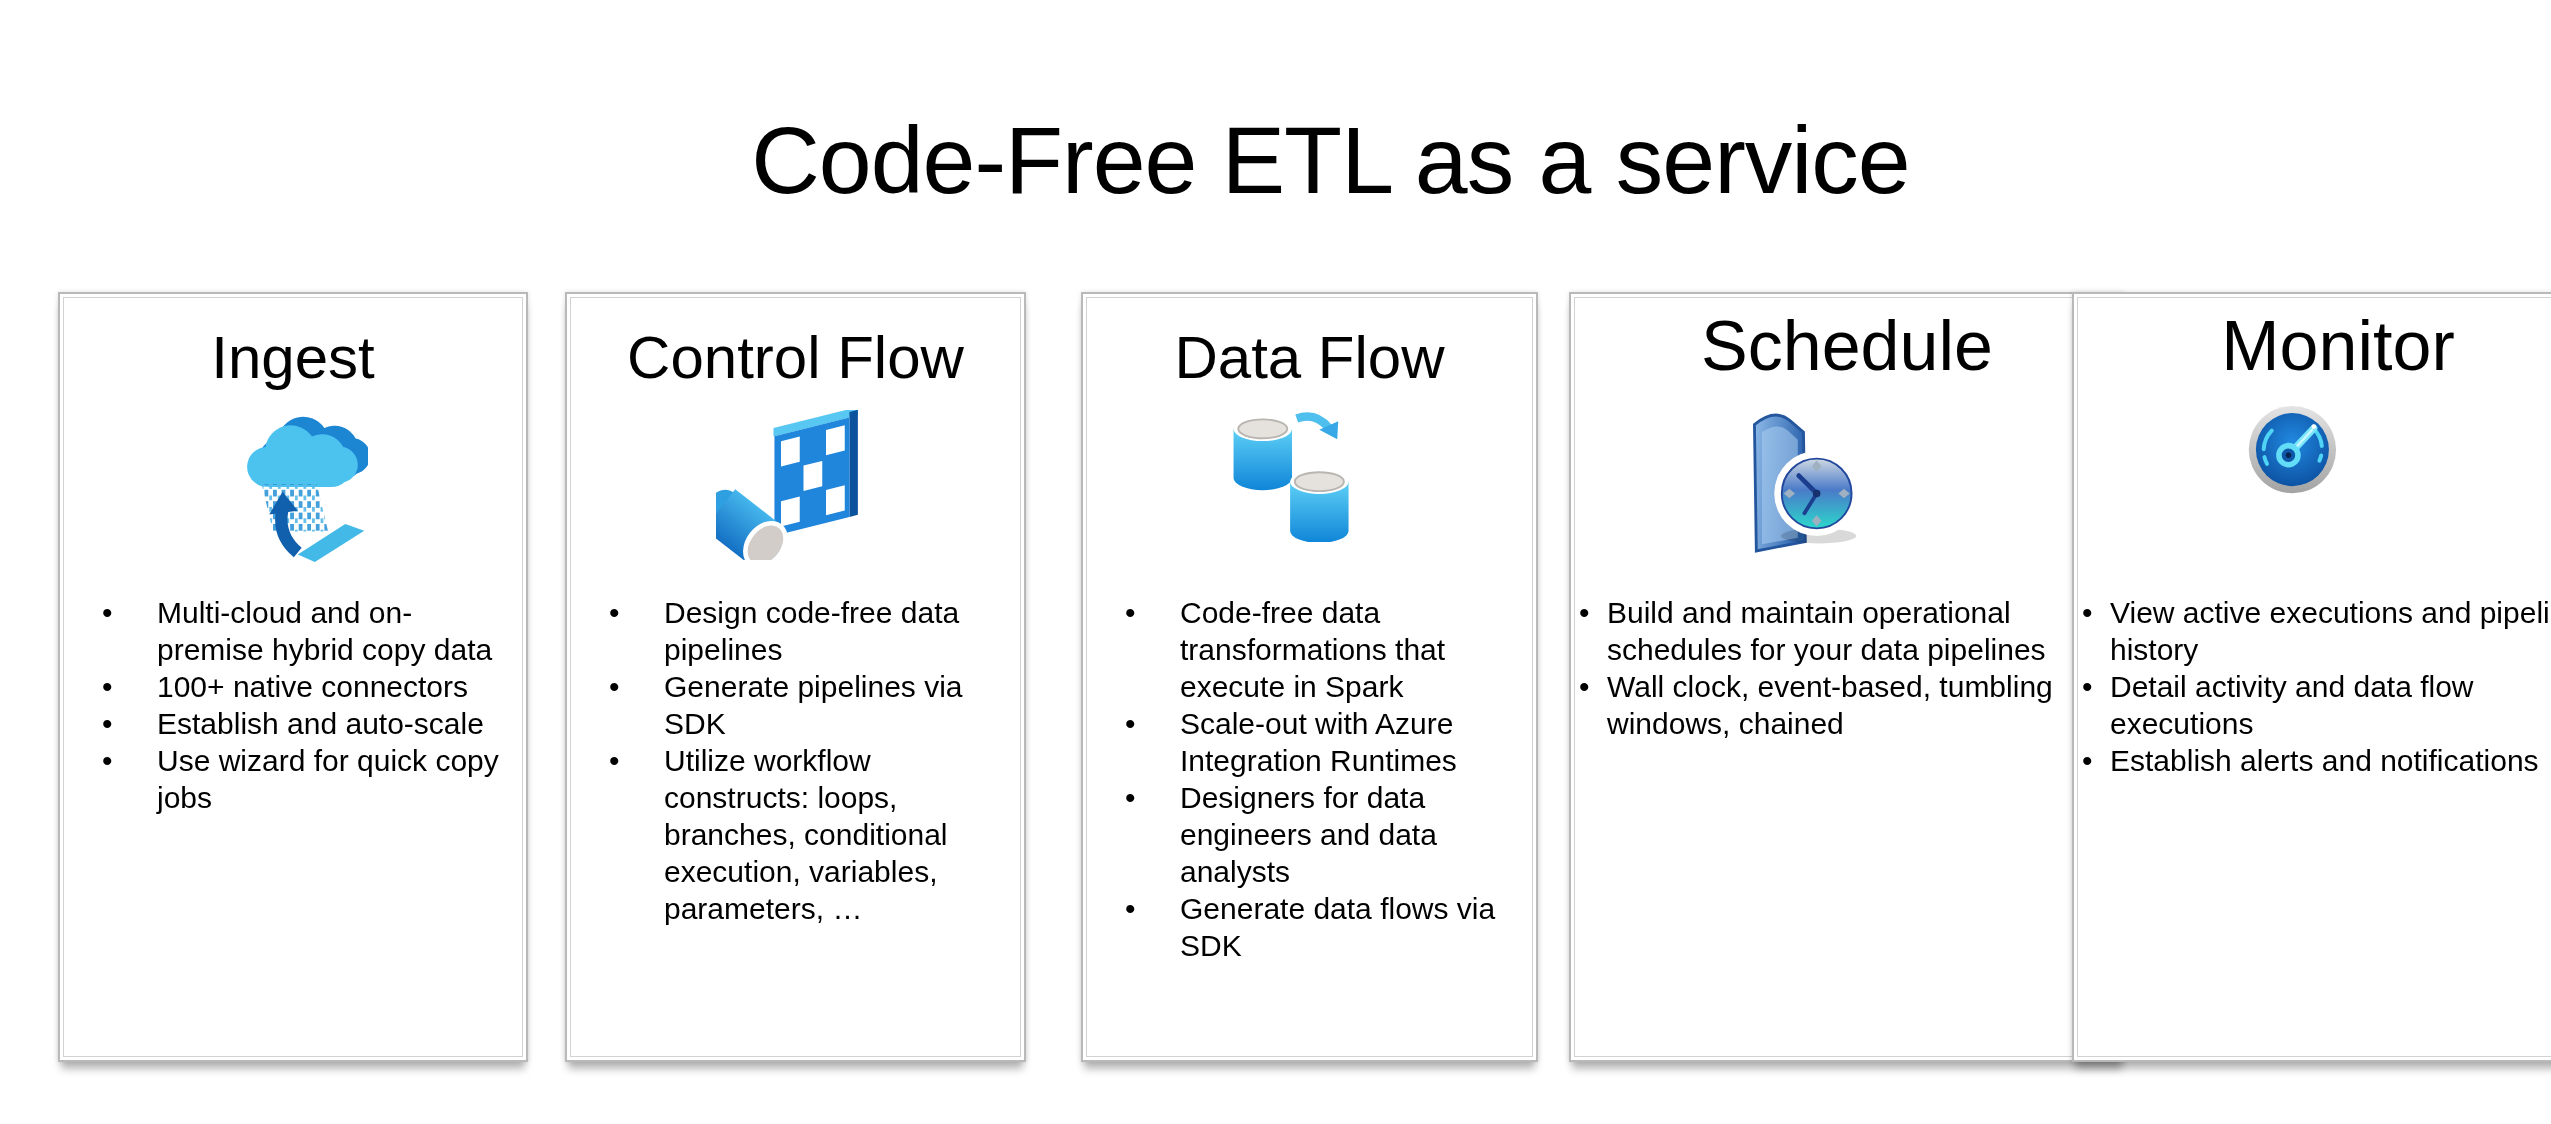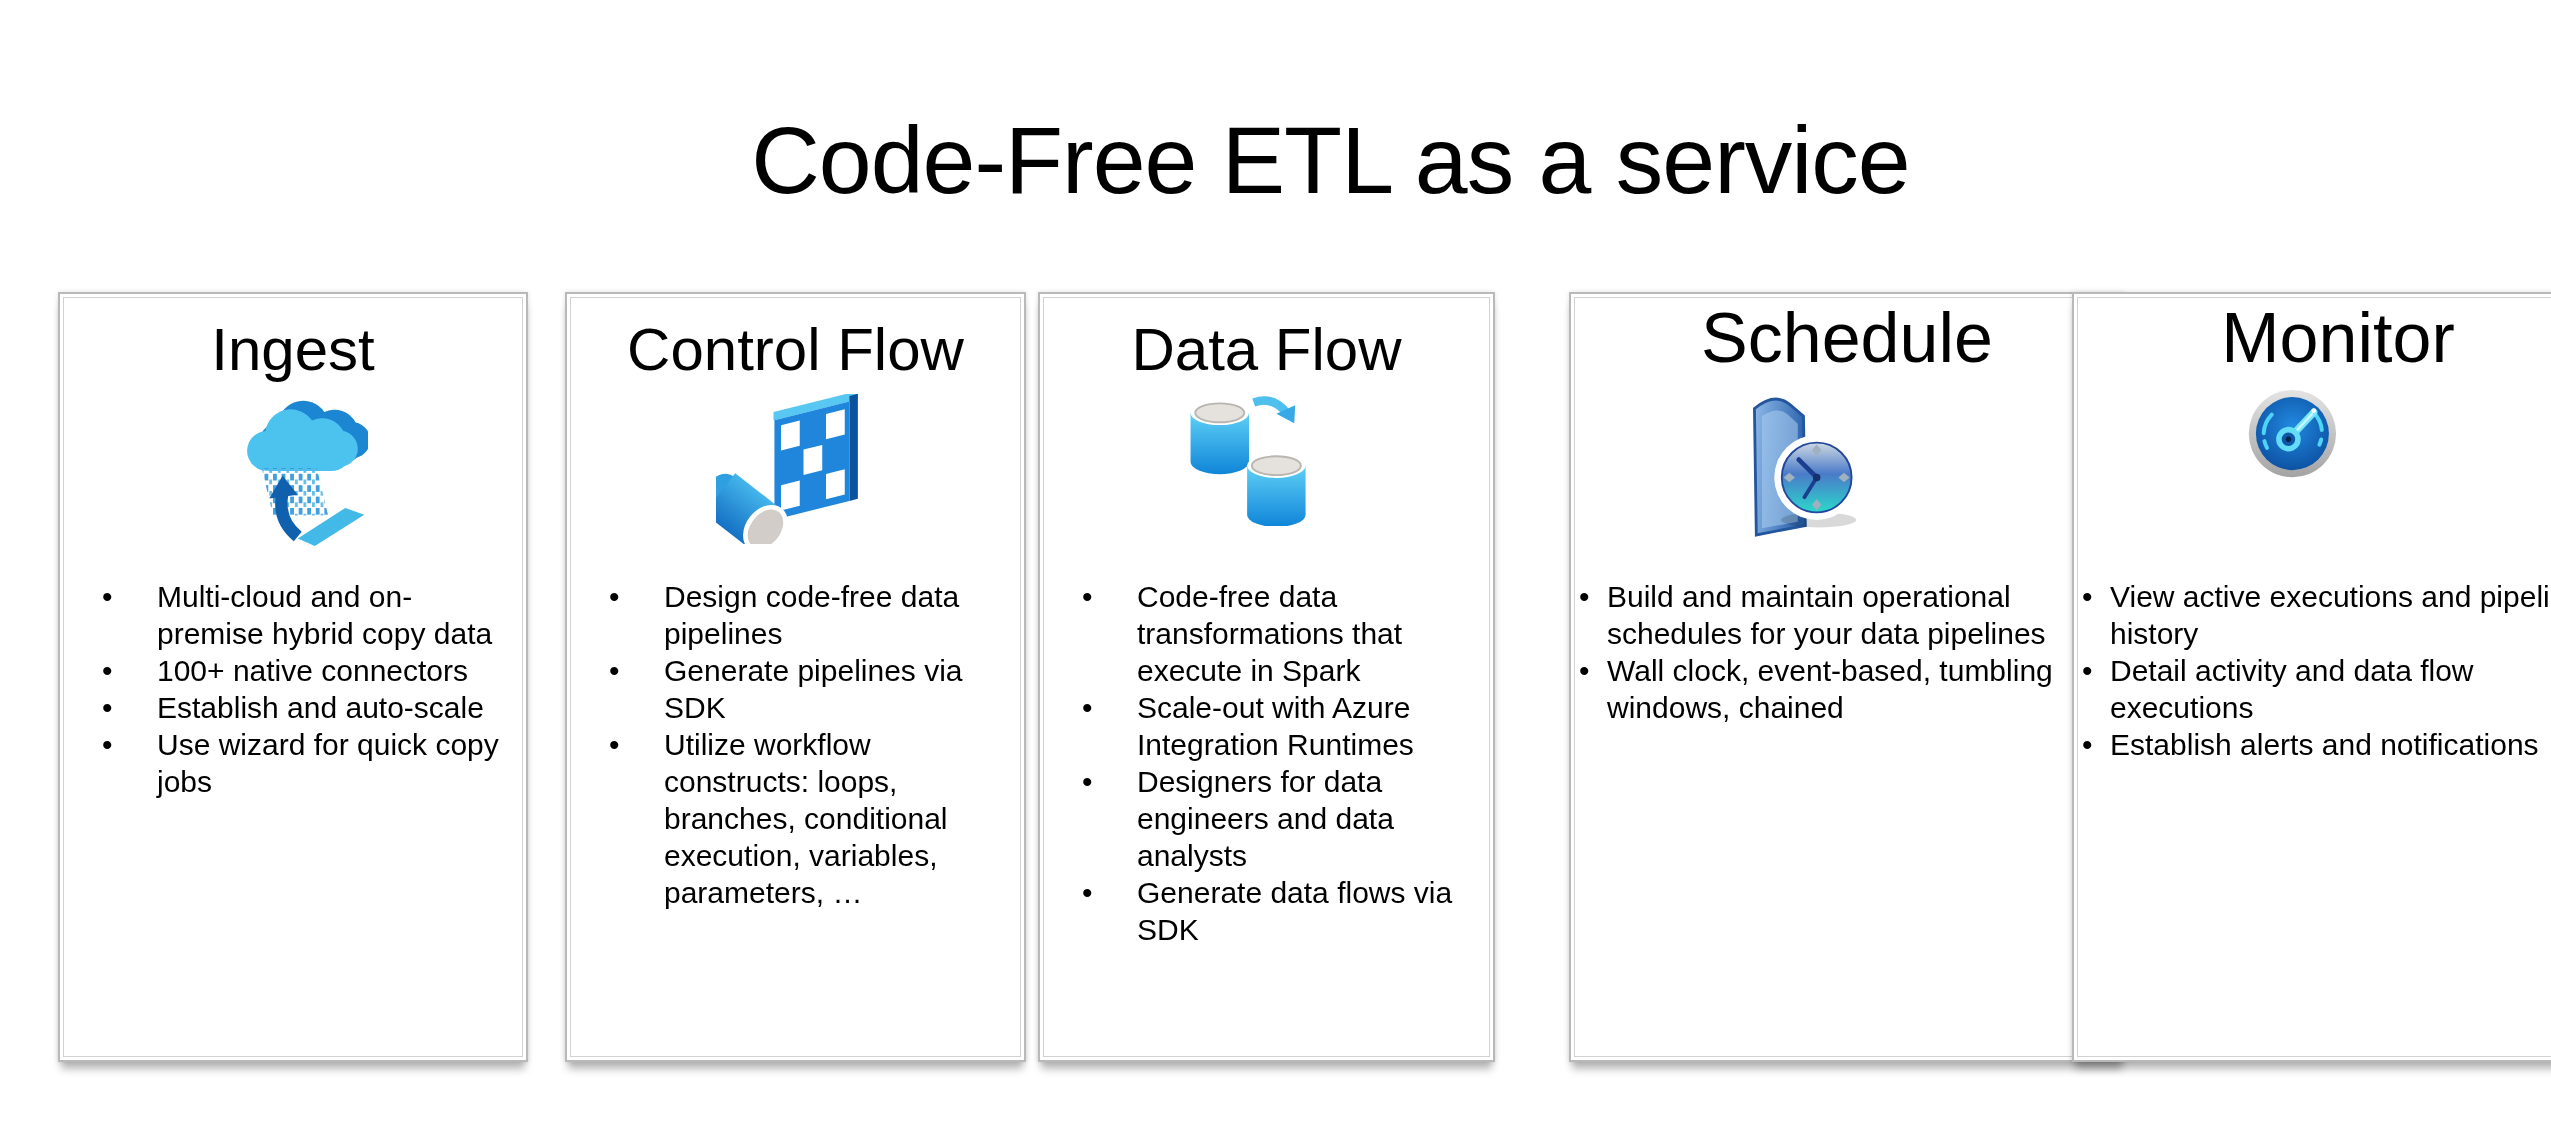--- a/index.html
+++ b/index.html
@@ -15,25 +15,25 @@
   .card{
     position:absolute;top:292px;height:770px;background:#fff;
     border:2px solid #b9b9b9;box-sizing:border-box;
     box-shadow:0 0 5px rgba(0,0,0,.12), 0 10px 8px -3px rgba(0,0,0,.28);
   }
   .card::before{
     content:"";position:absolute;inset:3px;border:1px solid #d2d2d2;pointer-events:none;
   }
   .c1{left:58px;width:470px;}
   .c2{left:565px;width:461px;}
-  .c3{left:1038px;width:457px;}
+  .c3{left:1081px;width:457px;}
   .c4{left:1569px;width:556px;}
   .c5{left:2072px;width:532px;}
   .card-title{
-    margin:0;text-align:center;font-weight:400;
+    margin:8px;text-align:center;font-weight:400;
     font-size:60px;line-height:72px;padding-top:20px;height:72px;
   }
   .c4 .card-title,.c5 .card-title{
     font-size:70px;line-height:80px;padding-top:4px;height:80px;
   }
   .card-icon{
     height:182px;display:flex;justify-content:center;align-items:flex-start;
   }
   .card-icon svg{margin-top:8px;}
   .c3 .card-icon svg{transform:translateX(-18px);}

